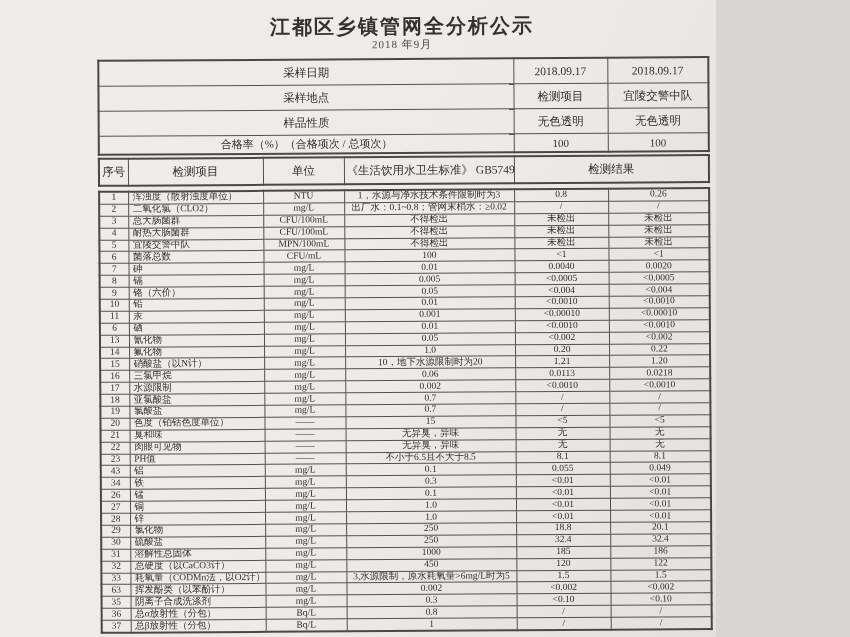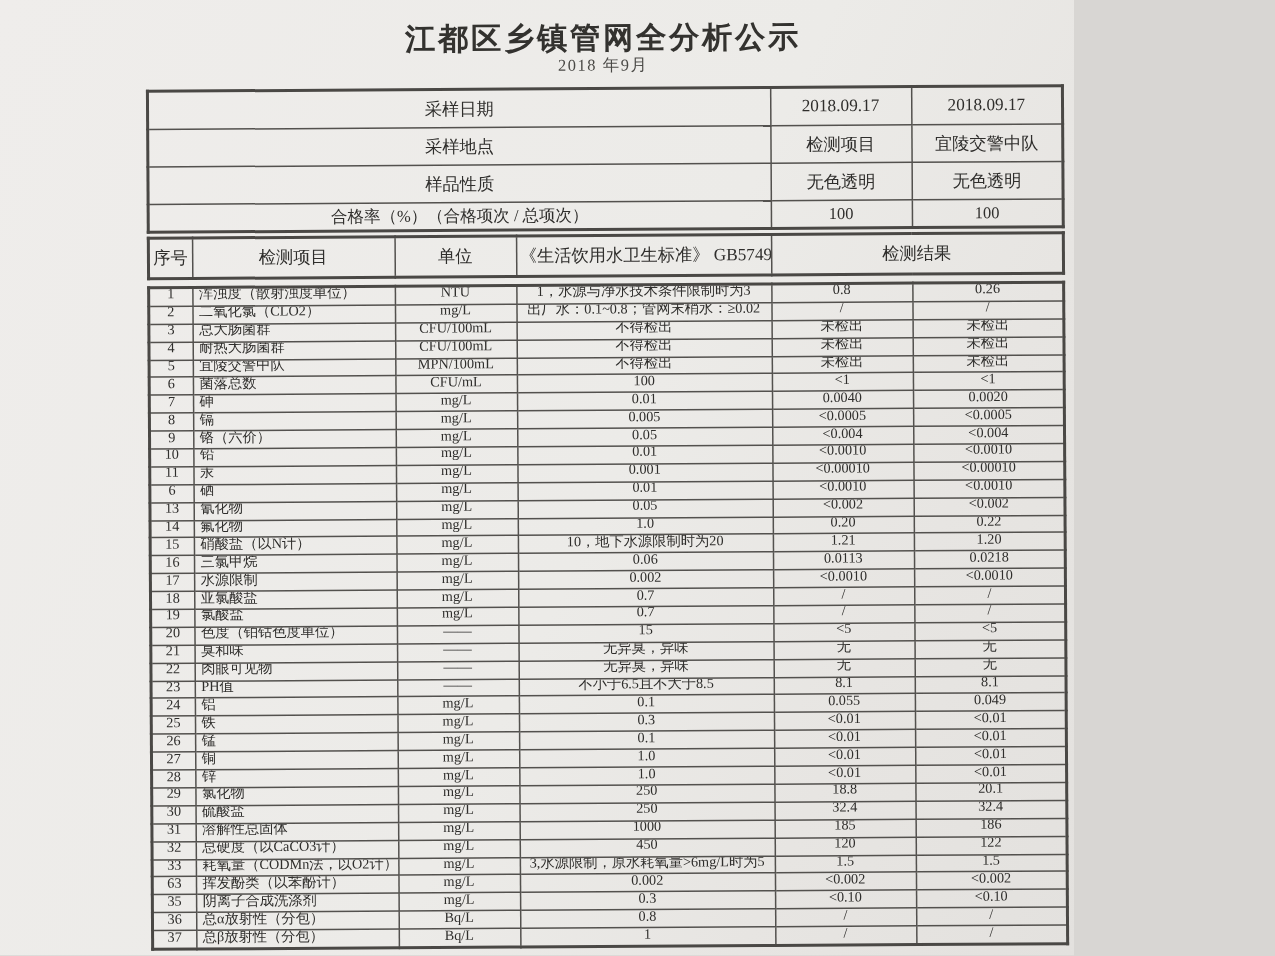--- a/index.html
+++ b/index.html
@@ -300,29 +300,29 @@
   </tr>
           <tr>
     <td class="c-no">23</td>
     <td class="c-item">PH值</td>
     <td class="c-unit">——</td>
     <td class="c-std">不小于6.5且不大于8.5</td>
     <td class="c-r1">8.1</td>
     <td class="c-r2">8.1</td>
   </tr>
           <tr>
-    <td class="c-no">24</td>
+    <td class="c-no">43</td>
     <td class="c-item">铝</td>
     <td class="c-unit">mg/L</td>
     <td class="c-std">0.1</td>
     <td class="c-r1">0.055</td>
     <td class="c-r2">0.049</td>
   </tr>
           <tr>
-    <td class="c-no">25</td>
+    <td class="c-no">34</td>
     <td class="c-item">铁</td>
     <td class="c-unit">mg/L</td>
     <td class="c-std">0.3</td>
     <td class="c-r1">&lt;0.01</td>
     <td class="c-r2">&lt;0.01</td>
   </tr>
           <tr>
     <td class="c-no">26</td>
     <td class="c-item">锰</td>
     <td class="c-unit">mg/L</td>

